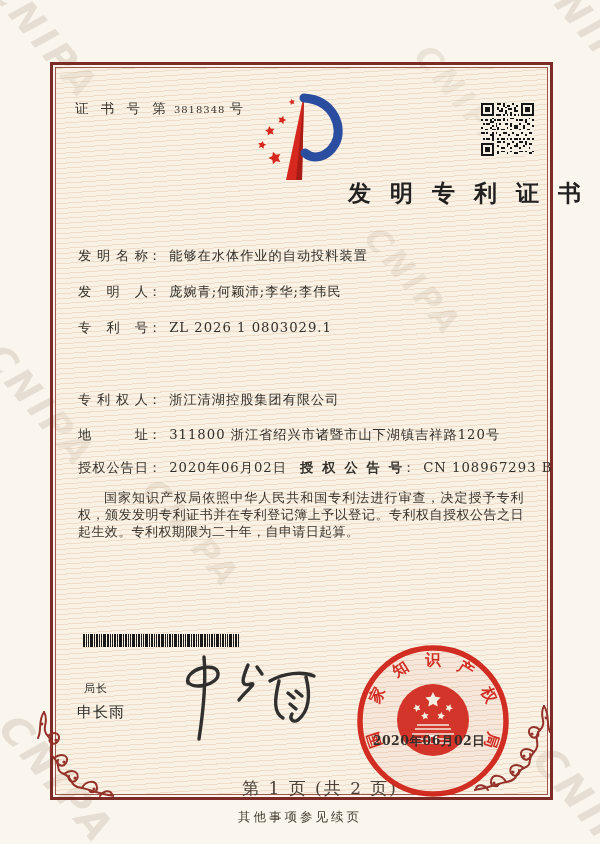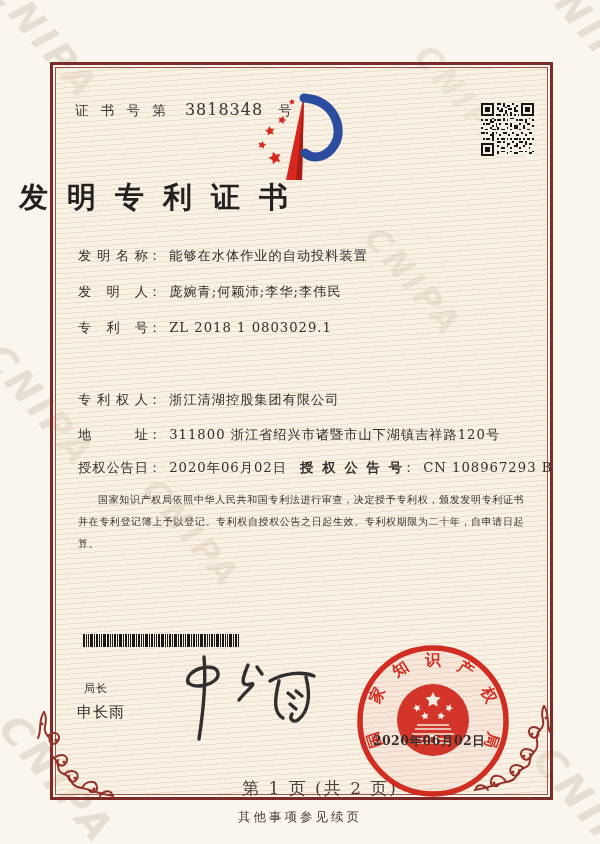--- a/index.html
+++ b/index.html
@@ -22,36 +22,36 @@
          border:3px solid #7d2b27;}
   .frame-line{position:absolute;inset:2px;border:1px solid #a0544b;}
   .frame-fill{position:absolute;inset:3px;
       background:
         repeating-linear-gradient(176deg,rgba(198,148,106,0.22) 0px,rgba(198,148,106,0.22) 1px,transparent 1px,transparent 5px),
         rgba(246,234,214,0.40);}
   .content{position:absolute;z-index:3;inset:0;}
   
   .certno{position:absolute;left:75px;top:100px;font-size:13.5px;color:#3a352e;}
   .certno .pre{letter-spacing:4px;}
-  .certno .num{margin:0 15px;letter-spacing:1px;font-size:16px;}
+  .certno .num{margin:0 4px;letter-spacing:1px;font-size:10px;}
   .logo{position:absolute;left:250px;top:90px;width:96px;height:96px;}
   .qr{position:absolute;left:481px;top:103px;width:53px;height:53px;}
-  .title{position:absolute;left:0;top:178px;width:100%;text-align:left;
-         font-size:29px;font-weight:700;color:#232120;letter-spacing:19px;text-indent:19px;}
+  .title{position:absolute;left:0;top:178px;width:100%;text-align:right;
+         font-size:23px;font-weight:700;color:#232120;letter-spacing:19px;text-indent:19px;}
   
   .row{position:absolute;left:78px;height:20px;font-size:13.2px;color:#332f2a;white-space:nowrap;}
   .flabel{display:inline-block;width:70px;text-align:justify;text-align-last:justify;vertical-align:top;}
   .colon{margin-right:8px;}
   .fvalue{letter-spacing:1px;}
   .r1{top:247px}.r2{top:283px}.r3{top:319px}.r4{top:354px}.r5{top:391px}.r6{top:426px}.r7{top:459px}
   .pair2{position:absolute;left:222px;top:0;}
   .pair2 .flabel{width:102px;font-weight:bold;}
   
-  .bodytext{position:absolute;left:78px;top:489px;width:446px;font-size:10px;
-            line-height:22px;color:#3b342d;text-align:justify;letter-spacing:0.4px;}
+  .bodytext{position:absolute;left:78px;top:489px;width:446px;font-size:13px;
+            line-height:17px;color:#3b342d;text-align:justify;letter-spacing:0.4px;}
   .bodytext p{margin:0;text-indent:2em;}
   
   .barcode{position:absolute;left:83px;top:634px;width:156px;height:13px;}
   
   .officer-title{position:absolute;left:84px;top:681px;font-size:11px;letter-spacing:1px;
                  color:#2c2a27;font-family:"DejaVu Sans",sans-serif;}
   .officer-name{position:absolute;left:77px;top:703px;font-size:15px;letter-spacing:1px;
                 color:#2c2a27;font-family:"DejaVu Sans",sans-serif;}
   .signature{position:absolute;left:172px;top:643px;width:150px;height:105px;}
   
@@ -126,21 +126,21 @@
 
     <div class="title">发明专利证书</div>
 
     <div class="row r1">
       <span class="flabel">发明名称</span><span class="colon">：</span><span class="fvalue">能够在水体作业的自动投料装置</span>
     </div>
     <div class="row r2">
       <span class="flabel">发明人</span><span class="colon">：</span><span class="fvalue">庞婉青;何颖沛;李华;李伟民</span>
     </div>
     <div class="row r3">
-      <span class="flabel">专利号</span><span class="colon">：</span><span class="fvalue">ZL 2018 1 0803029.1</span>
+      <span class="flabel">专利号</span><span class="colon">：</span><span class="fvalue">ZL 2026 1 0803029.1</span>
     </div>
     <div class="row r5">
       <span class="flabel">专利权人</span><span class="colon">：</span><span class="fvalue">浙江清湖控股集团有限公司</span>
     </div>
     <div class="row r6">
       <span class="flabel">地址</span><span class="colon">：</span><span class="fvalue">311800 浙江省绍兴市诸暨市山下湖镇吉祥路120号</span>
     </div>
     <div class="row r7">
       <span class="flabel">授权公告日</span><span class="colon">：</span><span class="fvalue">2020年06月02日</span>
       <span class="pair2">

